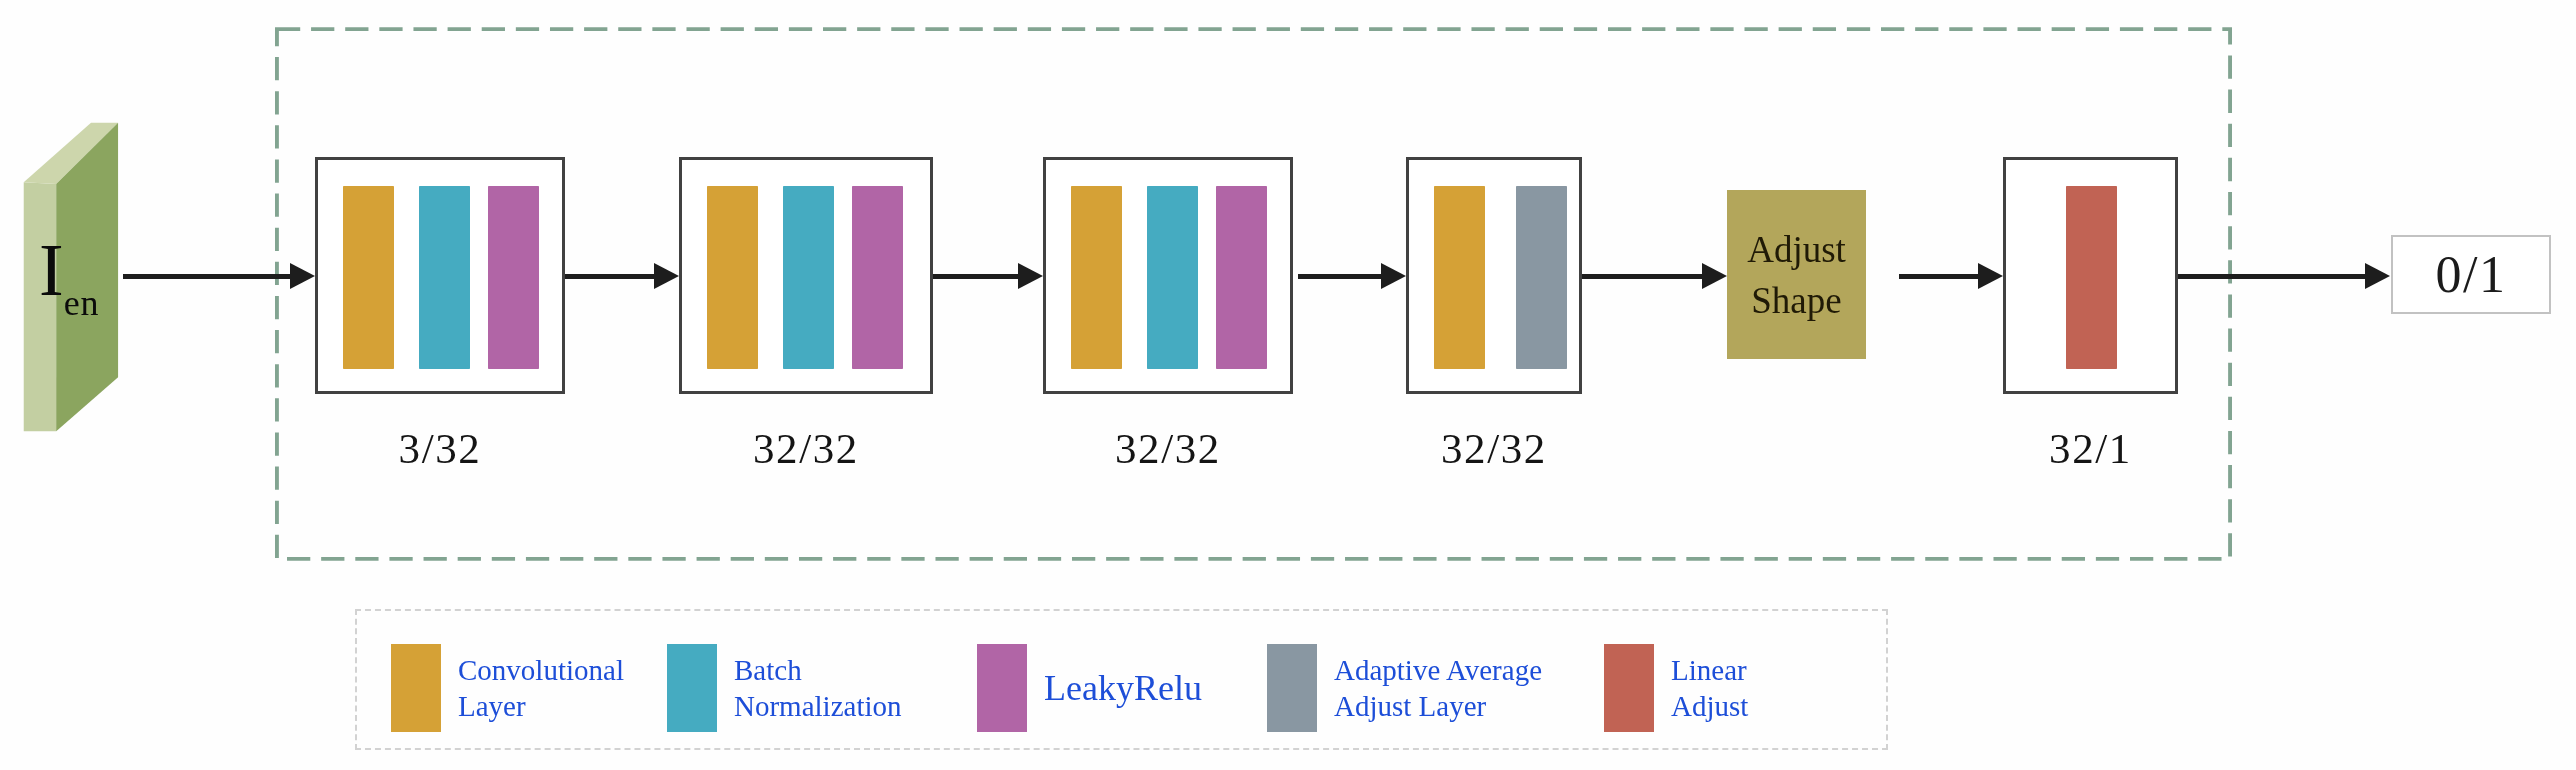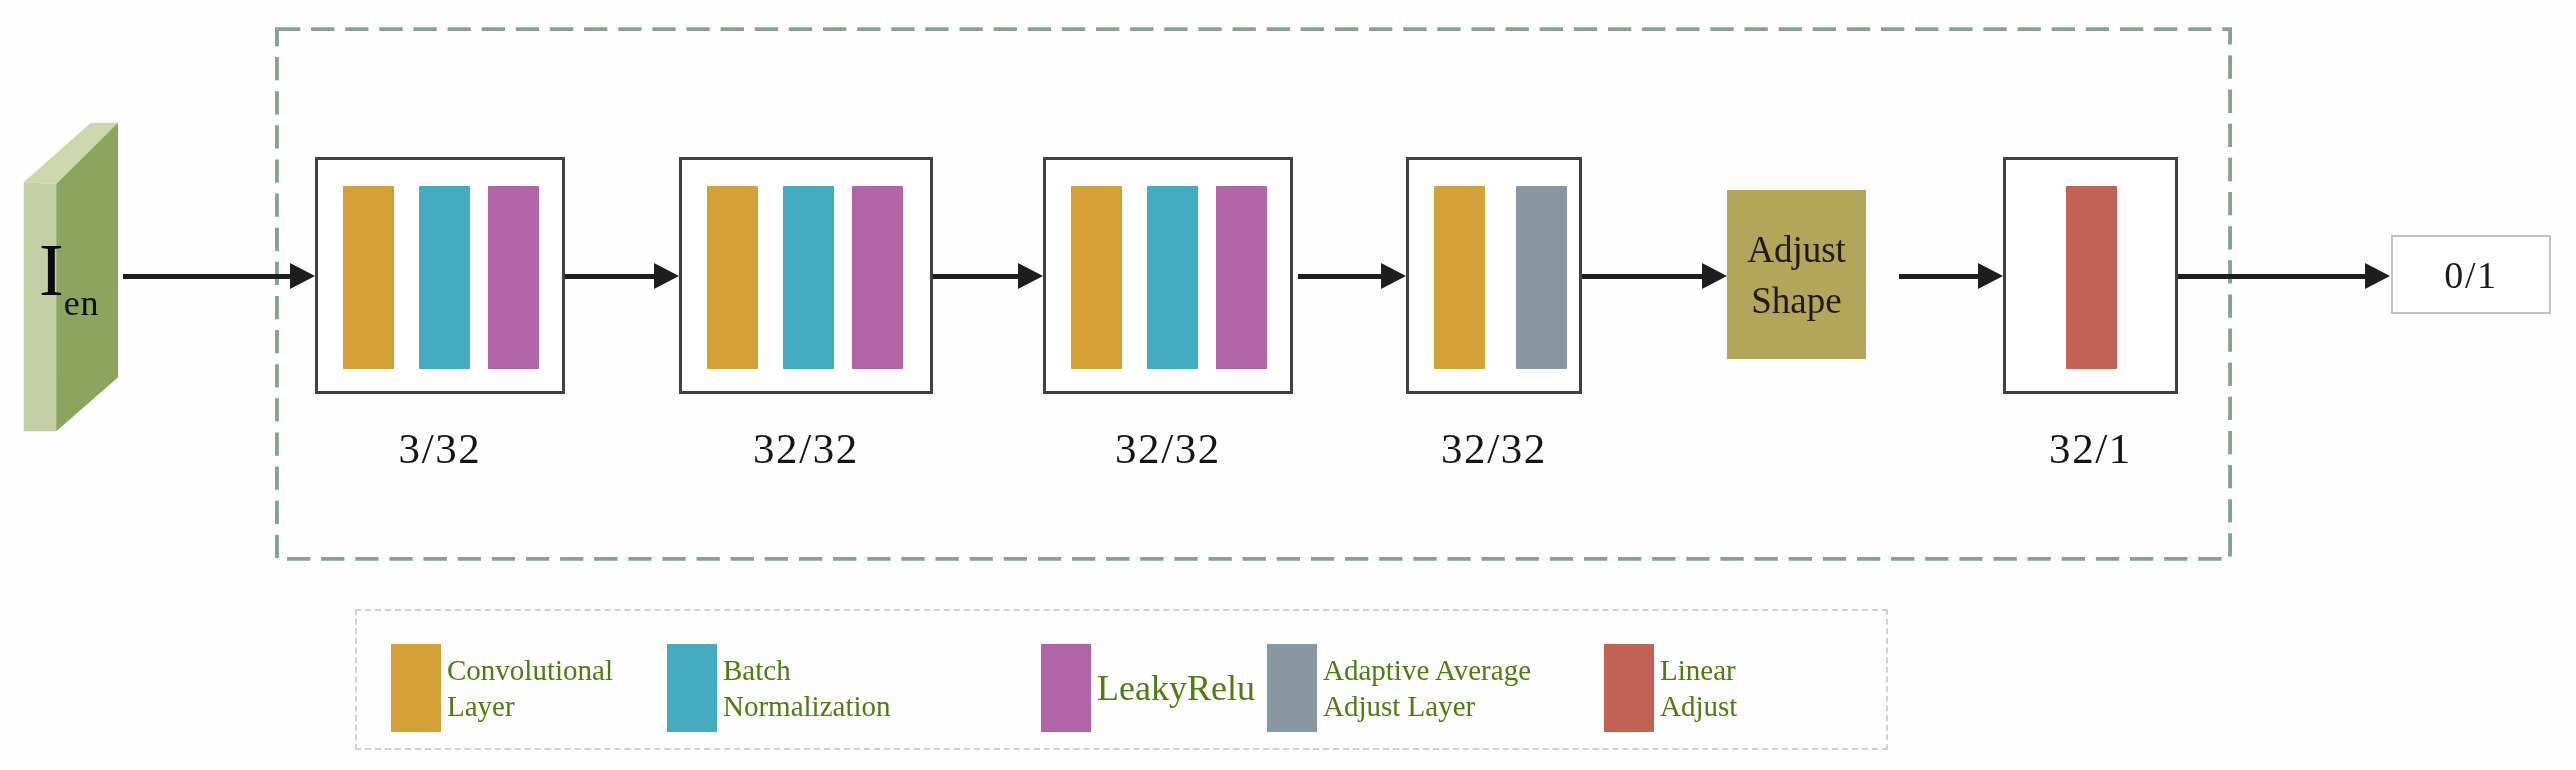--- a/index.html
+++ b/index.html
@@ -47,29 +47,29 @@
   .l5{left:2003px;width:175px;}
 
   
   #adjust-box{position:absolute;left:1727px;top:190px;width:139px;height:169px;
     display:flex;flex-direction:column;align-items:center;justify-content:center;
     color:#201a06;font-size:37px;line-height:51px;text-align:center;}
 
   
   #output-box{position:absolute;left:2391px;top:235px;width:160px;height:79px;background:#ffffff;
     border:2.3px solid #c2c2c2;box-sizing:border-box;display:flex;align-items:center;justify-content:center;
-    font-size:38px;color:#1b1b1b;letter-spacing:1.6px;}
+    font-size:52px;color:#1b1b1b;letter-spacing:1.6px;}
 
   
   #legend{position:absolute;left:355px;top:609px;width:1533px;height:141px;
     border:2.3px dashed #d2d2d2;box-sizing:border-box;background:#fefefe;}
   .legend-item{position:absolute;top:33px;height:88px;display:flex;align-items:center;}
-  .li1{left:34px;} .li2{left:310px;} .li3{left:656px;padding-left:28px;} .li4{left:910px;} .li5{left:1247px;}
+  .li1{left:34px;} .li2{left:310px;} .li3{left:592px;padding-left:28px;} .li4{left:910px;} .li5{left:1247px;}
   .swatch{width:50px;height:88px;flex:0 0 50px;}
-  .legend-text{margin-left:6px;font-size:29px;line-height:36px;color:#4d7c0f;white-space:nowrap;}
+  .legend-text{margin-left:17px;font-size:29px;line-height:36px;color:#1d4ed8;white-space:nowrap;}
   .legend-text.big{font-size:36px;line-height:39px;}
 </style>
 </head>
 <body>
 
 <div id="canvas">
 
   <svg id="input-slab" style="position:absolute;left:15.5px;top:116px;" width="116" height="326" viewBox="0 0 150 420">
     <polygon points="10,85 52,87 52,407 10,407" fill="#c3cfa2"></polygon>
     <polygon points="10,85 97,8 132,8 52,87" fill="#cdd6ac"></polygon>

